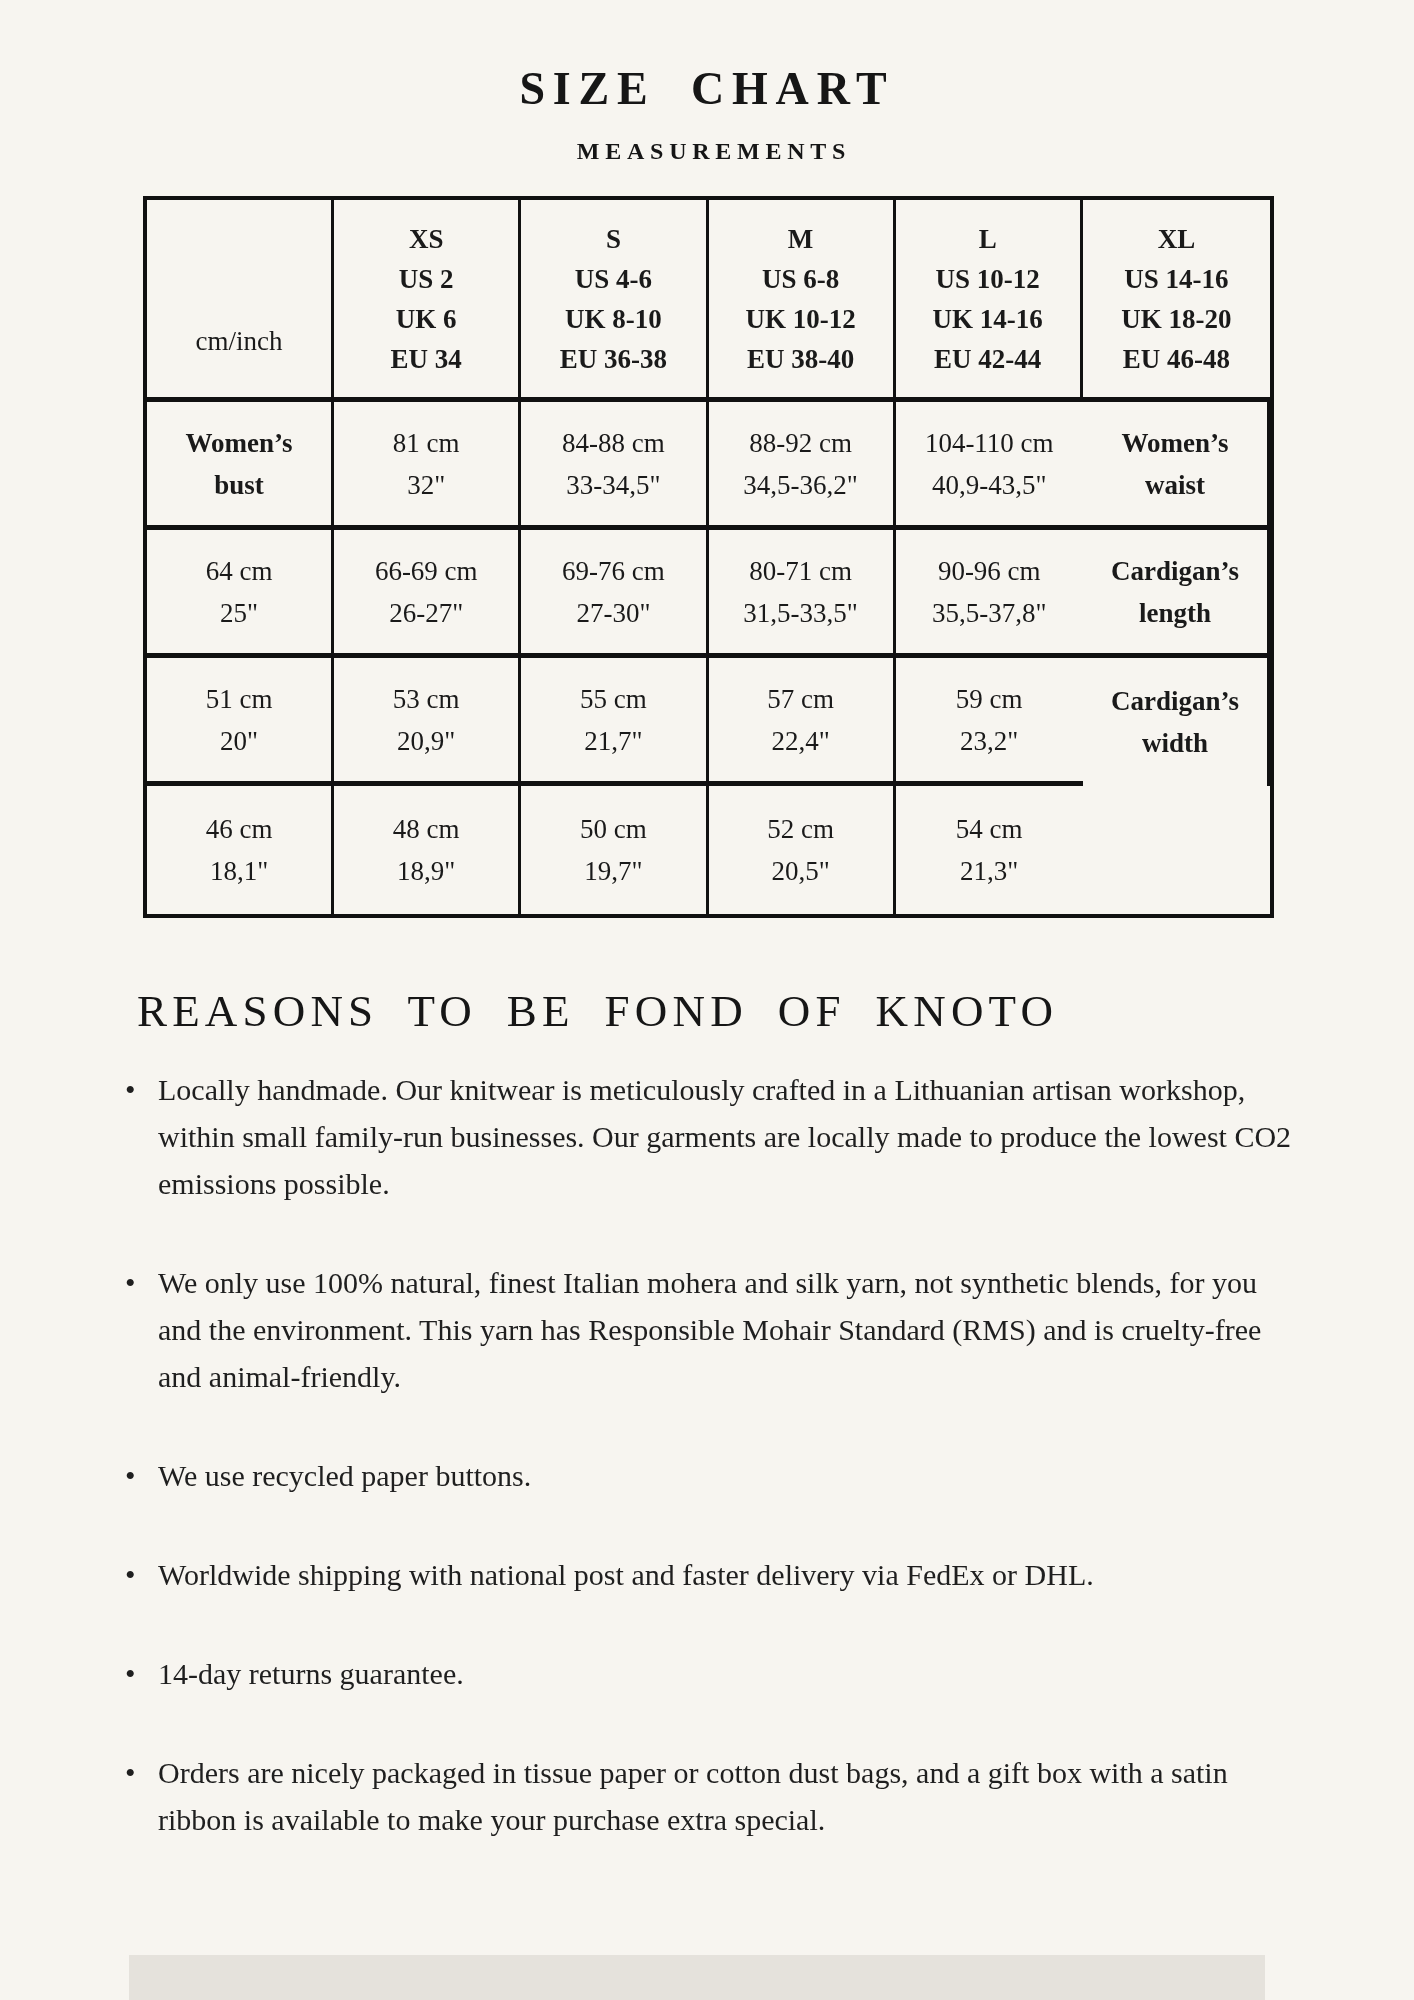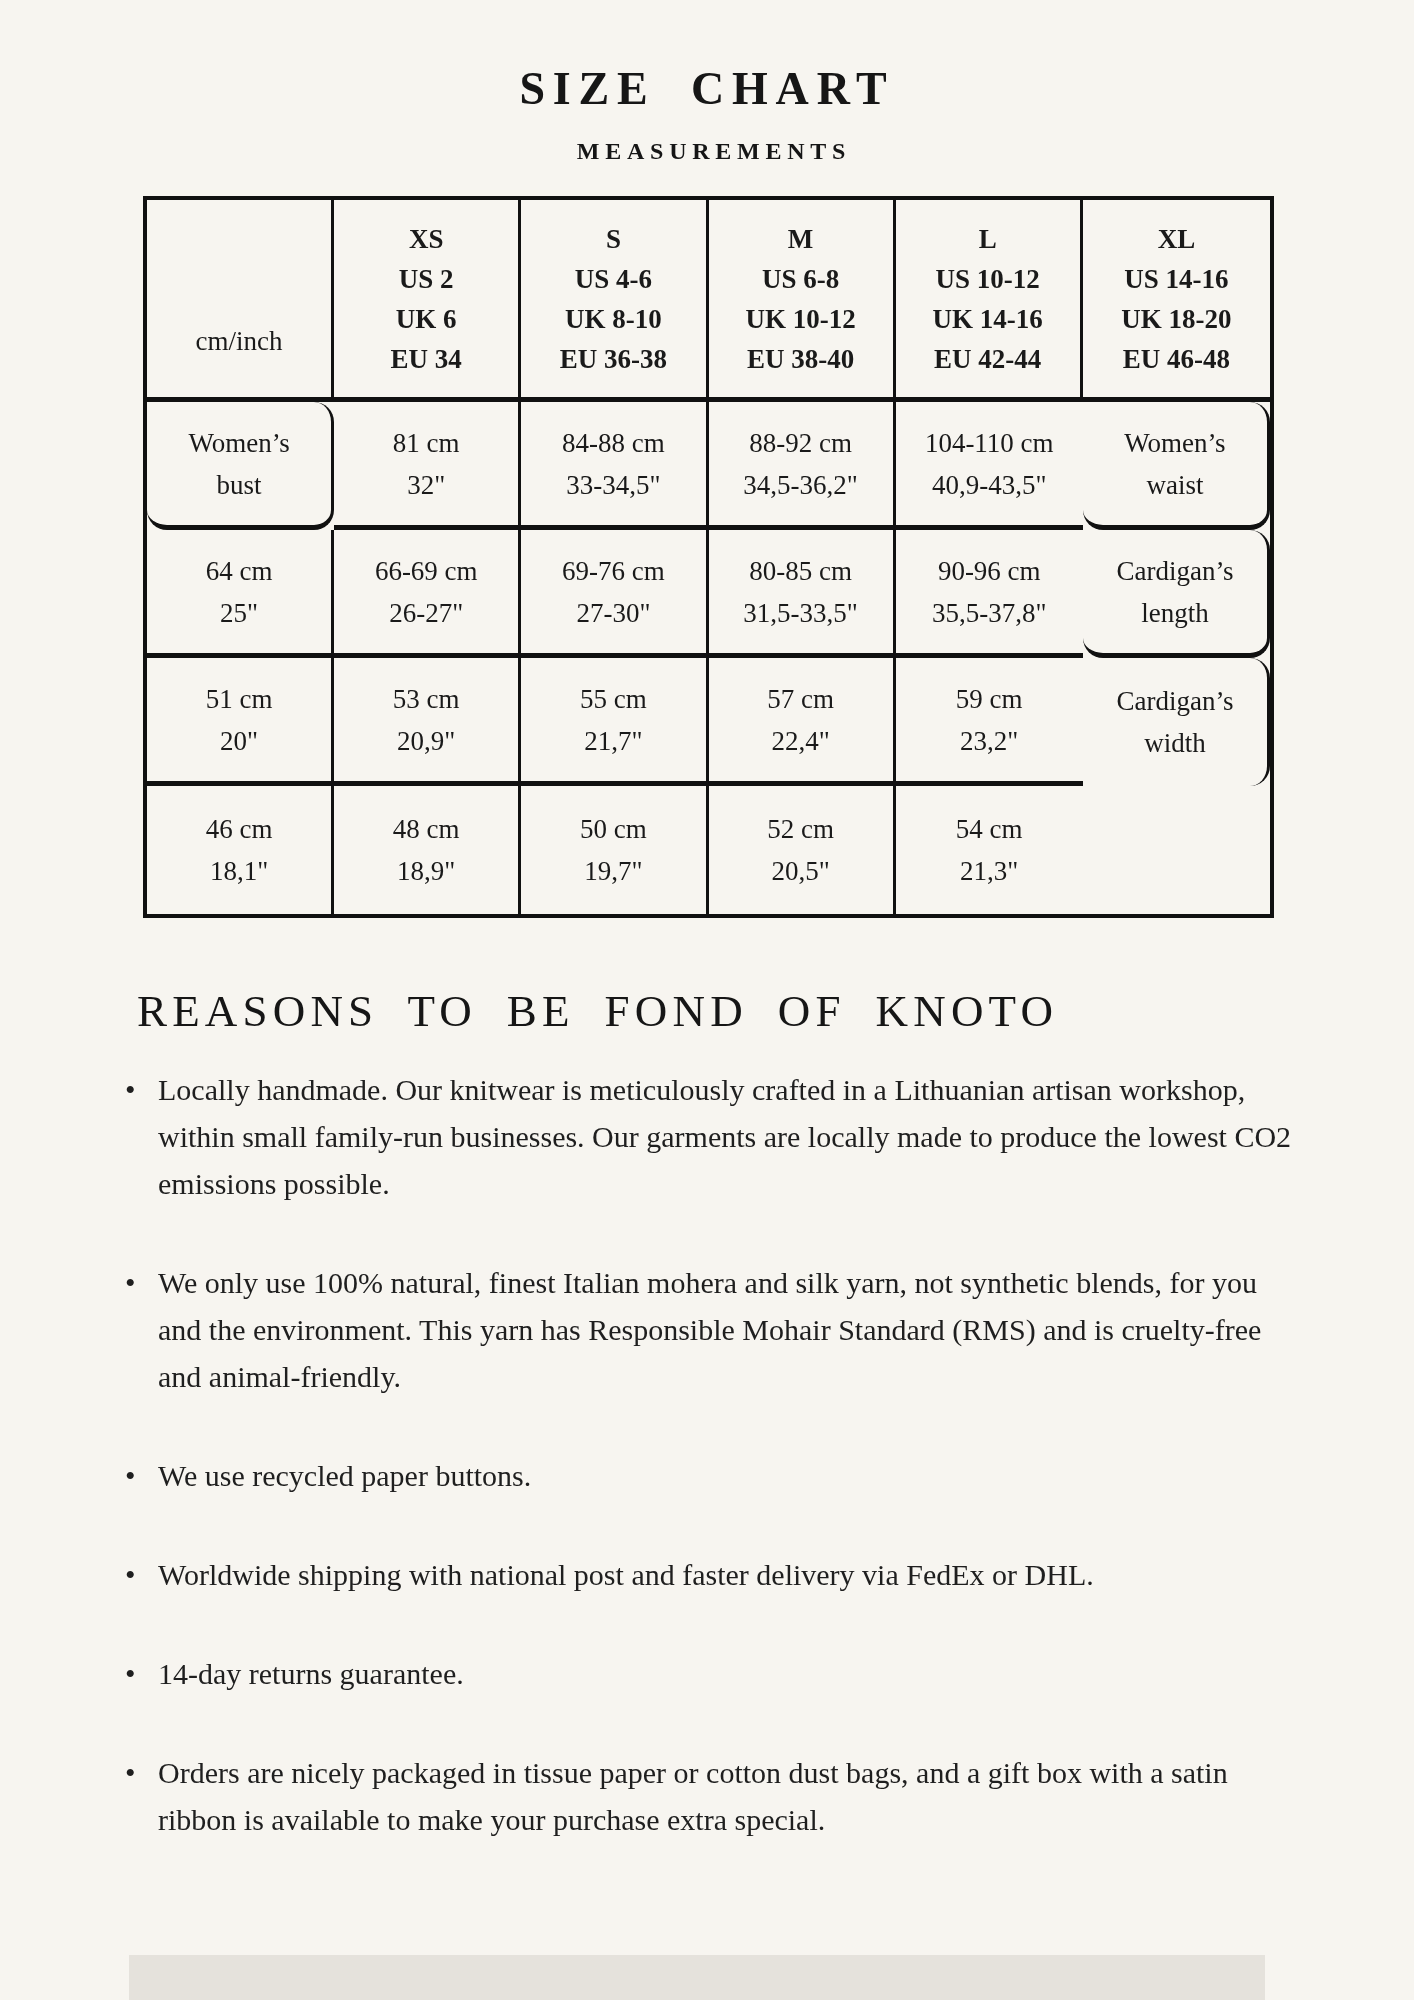--- a/index.html
+++ b/index.html
@@ -57,21 +57,21 @@
     overflow: hidden;
   }
   .cell.col-last { border-right: none; }
   .cell.row-last { border-bottom: none; }
   .cell.header { font-weight: bold; line-height: 40px; }
   .cell.unit-cell {
     font-weight: normal;
     justify-content: flex-end;
     padding-bottom: 36px;
   }
-  .cell.row-label { font-weight: normal; border-radius: 20px; }
+  .cell.row-label { font-weight: bold; }
 
   
   .reasons-heading {
     position: absolute;
     left: 137px; top: 985px;
     font-size: 45px;
     font-weight: normal;
     letter-spacing: 0.115em;
     word-spacing: 0.3em;
     color: #161616;
@@ -178,21 +178,21 @@
   </div>
   <div class="cell">
     <span>66-69 cm</span>
     <span>26-27"</span>
   </div>
   <div class="cell">
     <span>69-76 cm</span>
     <span>27-30"</span>
   </div>
   <div class="cell">
-    <span>80-85 cm</span>
+    <span>80-71 cm</span>
     <span>31,5-33,5"</span>
   </div>
   <div class="cell col-last">
     <span>90-96 cm</span>
     <span>35,5-37,8"</span>
   </div>
 
   <div class="cell row-label">
     <span>Cardigan’s</span>
     <span>length</span>

